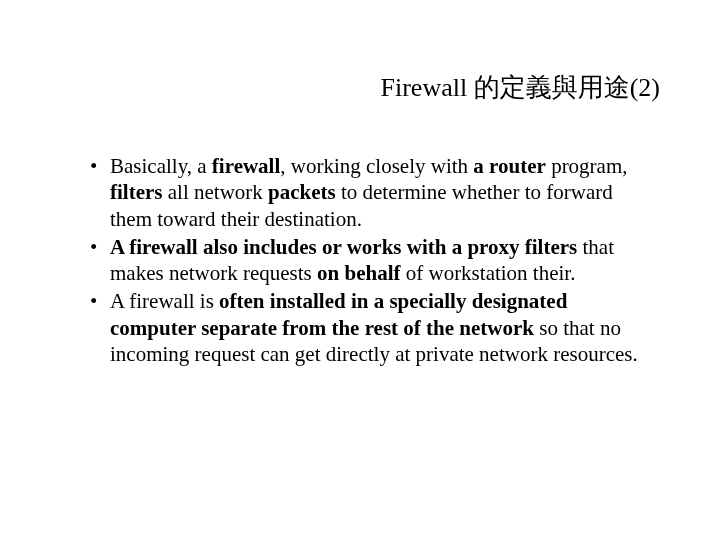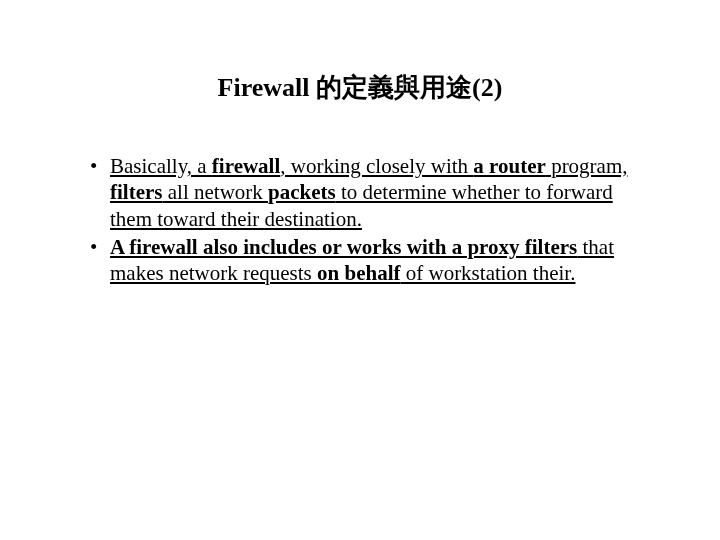--- a/index.html
+++ b/index.html
@@ -9,29 +9,28 @@
     }
     body {
       width: 720px;
       height: 540px;
       background: #ffffff;
       font-family: "Times New Roman", Times, serif;
       color: #000000;
       padding: 70px 60px 40px 60px;
     }
     .title {
-      text-align: center;
+      text-align: right;
       font-size: 26px;
-      font-weight: bold;
+      font-weight: normal;
       margin-bottom: 48px;
     }
     .content {
       padding-left: 30px;
       padding-right: 10px;
-      text-decoration: underline;
     }
     ul {
       list-style: none;
     }
     li {
       font-size: 21px;
       line-height: 1.25;
       margin-bottom: 2px;
       position: relative;
       padding-left: 20px;
@@ -49,14 +48,15 @@
   </style>
 </head>
 <body>
 
 <h1 class="title">Firewall 的定義與用途(2)</h1>
 
 <div class="content">
   <ul>
       <li><span>Basically, a </span><span class="bold">firewall</span><span>, working closely with </span><span class="bold">a router</span><span> program, </span><span class="bold">filters</span><span> all network </span><span class="bold">packets</span><span> to determine whether to forward them toward their destination.</span></li>
       <li><span class="bold">A firewall also includes or works with a proxy filters</span><span> that makes network requests </span><span class="bold">on behalf</span><span> of workstation their.</span></li>
+      <li><span>A firewall is </span><span class="bold">often installed in a specially designated computer separate from the rest of the network</span><span> so that no incoming request can get directly at private network resources.</span></li>
     </ul>
 </div>
 
 </body></html>

